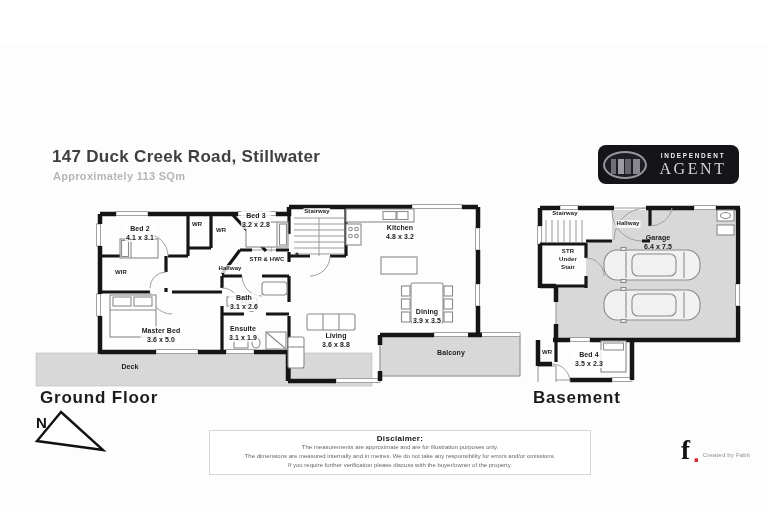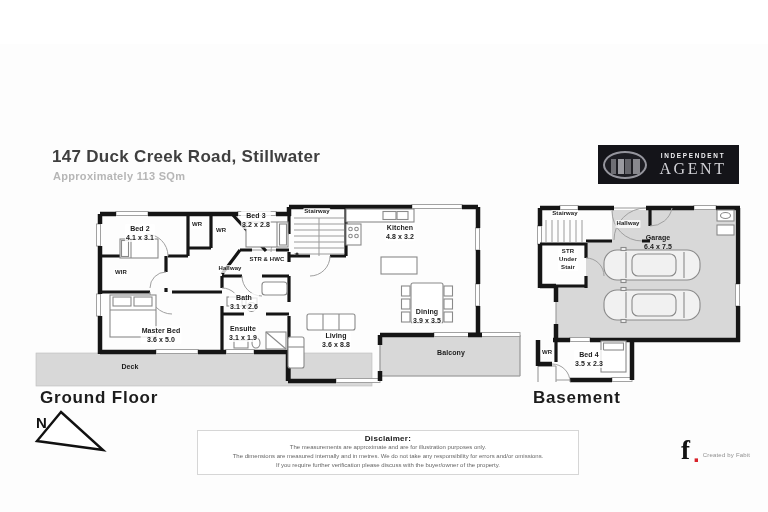--- a/index.html
+++ b/index.html
@@ -3,40 +3,40 @@
 <meta charset="utf-8">
 <style>
   html,body{margin:0;padding:0;background:#fff;}
   #page{position:relative;width:768px;height:512px;background:#fdfdfd;overflow:hidden;
         font-family:"Liberation Sans",sans-serif;margin-top:44px;}
   svg{position:absolute;left:0;top:0;}
   
   .title{position:absolute;left:52px;top:103px;font-size:17px;font-weight:700;color:#3f3f3f;letter-spacing:.3px;}
   .subtitle{position:absolute;left:53px;top:126px;font-size:11px;font-weight:600;color:#b6b6b6;letter-spacing:.3px;}
   
-  .logo{position:absolute;left:598px;top:101px;width:141px;height:39px;background:#141419;border-radius:0;
+  .logo{position:absolute;left:598px;top:101px;width:141px;height:39px;background:#141419;border-radius:8px;
         display:flex;align-items:center;gap:6px;padding:0 6px 0 5px;box-sizing:border-box;}
   .logo-oval{width:44px;height:28px;border:2px solid #95959d;border-radius:50%;background:#1d1d23;
         position:relative;overflow:hidden;flex:0 0 auto;box-sizing:border-box;}
   .logo-bld{position:absolute;bottom:3px;left:6px;width:29px;height:15px;
         background:linear-gradient(90deg,#6e6e74 0 5px,transparent 5px 7px,#9a9aa0 7px 13px,
         transparent 13px 14px,#66666c 14px 20px,transparent 20px 22px,#88888e 22px 29px);}
   .logo-txt{flex:1;text-align:center;}
   .logo-l1{font-size:6.4px;font-weight:700;letter-spacing:1.7px;color:#efeff2;}
   .logo-l2{font-family:"Liberation Serif",serif;font-size:16px;letter-spacing:2.6px;color:#d3d3d8;margin-top:1px;}
   
   .rlabel{position:absolute;transform:translate(-50%,-50%);font-size:7px;font-weight:700;line-height:1.3;
         color:#1b1b1b;text-align:center;white-space:pre-line;letter-spacing:.1px;
         background:rgba(255,255,255,.78);padding:0 1px;border-radius:1px;}
   .rlabel.tiny{font-size:6px;}
   .rlabel.ongray{background:transparent;}
   .floor-title{position:absolute;font-size:17px;font-weight:600;color:#1c1c1c;letter-spacing:.8px;}
   .compass-n{position:absolute;left:36px;top:370px;font-size:15px;font-weight:700;color:#111;}
   
-  .disclaimer{position:absolute;left:197px;top:386px;width:382px;box-sizing:border-box;background:#fff;
+  .disclaimer{position:absolute;left:209px;top:386px;width:382px;box-sizing:border-box;background:#fff;
         border:1px solid #d6d6d6;padding:3px 24px 4px;text-align:center;}
   .disc-title{font-size:8px;font-weight:700;color:#141414;letter-spacing:.3px;}
   .disc-line{font-size:6px;color:#666;line-height:1.5;}
   
   .credit{position:absolute;left:681px;top:396px;display:flex;align-items:flex-end;gap:3px;}
   .credit-f{font-family:"Liberation Serif",serif;font-size:27px;line-height:.75;font-weight:600;color:#141414;}
   .credit-dot{color:#d8222a;font-size:24px;line-height:.5;font-weight:700;}
   .credit-text{font-size:6px;color:#8f8f8f;margin-bottom:2px;letter-spacing:.2px;}
 </style>
 </head>

